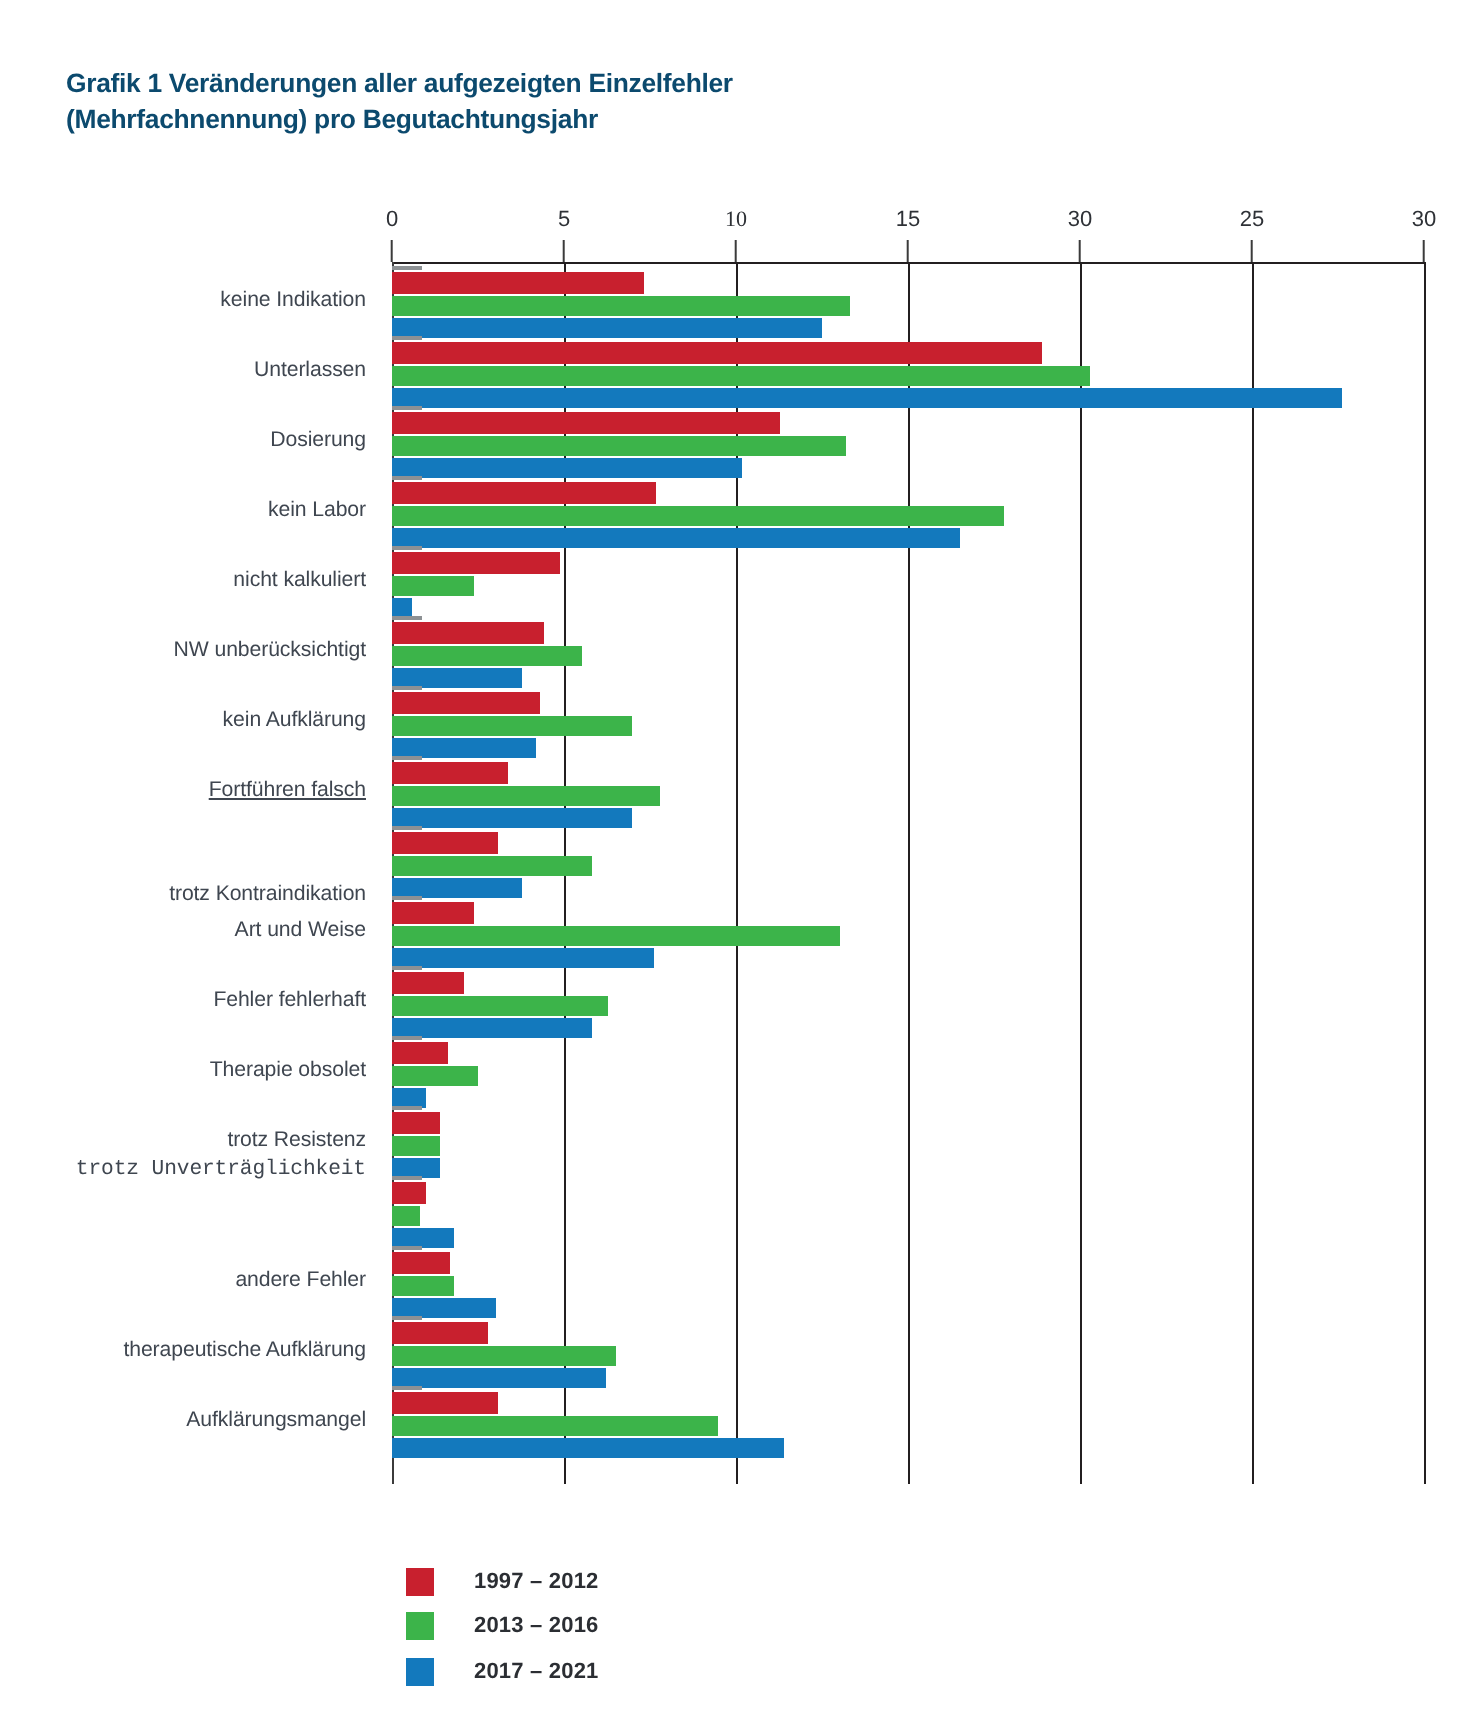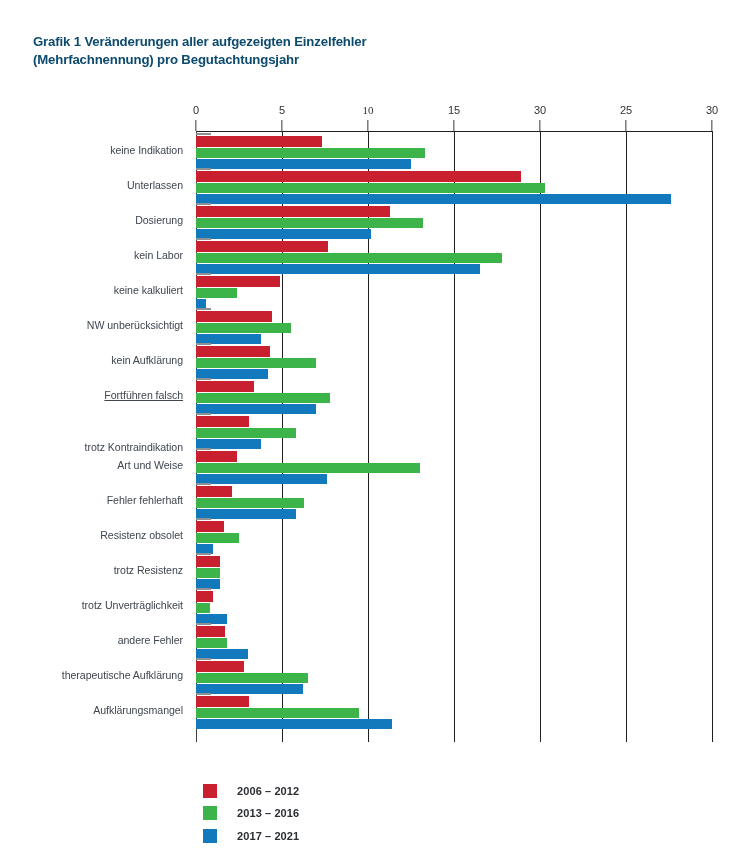--- a/index.html
+++ b/index.html
@@ -182,30 +182,30 @@
     <div class="xtick-mark" style="left: 430px;"></div>
     <div class="xtick-label" style="left: 516px;">30</div>
     <div class="xtick-mark" style="left: 516px;"></div>
   </div>
 
 <div id="y-labels">
     <div class="ylabel" style="top: 13px;">keine Indikation</div>
     <div class="ylabel" style="top: 48px;">Unterlassen</div>
     <div class="ylabel" style="top: 83px;">Dosierung</div>
     <div class="ylabel" style="top: 118px;">kein Labor</div>
-    <div class="ylabel" style="top: 153px;">keine kalkuliert</div>
+    <div class="ylabel" style="top: 153px;">nicht kalkuliert</div>
     <div class="ylabel" style="top: 188px;">NW unberücksichtigt</div>
     <div class="ylabel" style="top: 223px;">kein Aufklärung</div>
     <div class="ylabel" style="top: 258px; text-decoration: underline;">Fortführen falsch</div>
     <div class="ylabel" style="top: 310px;">trotz Kontraindikation</div>
     <div class="ylabel" style="top: 328px;">Art und Weise</div>
     <div class="ylabel" style="top: 363px;">Fehler fehlerhaft</div>
-    <div class="ylabel" style="top: 398px;">Resistenz obsolet</div>
+    <div class="ylabel" style="top: 398px;">Therapie obsolet</div>
     <div class="ylabel" style="top: 433px;">trotz Resistenz</div>
-    <div class="ylabel" style="top: 468px;">trotz Unverträglichkeit</div>
+    <div class="ylabel" style="top: 448px; font-family: Liberation Mono, monospace;">trotz Unverträglichkeit</div>
     <div class="ylabel" style="top: 503px;">andere Fehler</div>
     <div class="ylabel" style="top: 538px;">therapeutische  Aufklärung</div>
     <div class="ylabel" style="top: 573px;">Aufklärungsmangel</div>
   </div>
 
 <div id="plot-area">
   <div id="plot-top-rule"></div>
 <div class="gridline axis0" style="left: 0px;"></div>
     <div class="gridline" style="left: 86px;"></div>
     <div class="gridline" style="left: 172px;"></div>
@@ -313,21 +313,21 @@
       <div class="group-tick"></div>
       <div class="bar s0" title="2006 – 2012 – Aufklärungsmangel: 3.1" style="width: 53.32px; background: rgb(200, 32, 46);"></div>
       <div class="bar s1" title="2013 – 2016 – Aufklärungsmangel: 9.5" style="width: 163.4px; background: rgb(60, 180, 74);"></div>
       <div class="bar s2" title="2017 – 2021 – Aufklärungsmangel: 11.4" style="width: 196.08px; background: rgb(19, 121, 189);"></div>
     </div>
   </div>
 
 <div id="legend">
     <div class="legend-item">
       <span class="legend-swatch" style="background: rgb(200, 32, 46);"></span>
-      <span class="legend-label">2006 – 2012</span>
+      <span class="legend-label">1997 – 2012</span>
     </div>
     <div class="legend-item">
       <span class="legend-swatch" style="background: rgb(60, 180, 74);"></span>
       <span class="legend-label">2013 – 2016</span>
     </div>
     <div class="legend-item">
       <span class="legend-swatch" style="background: rgb(19, 121, 189);"></span>
       <span class="legend-label">2017 – 2021</span>
     </div>
   </div>

